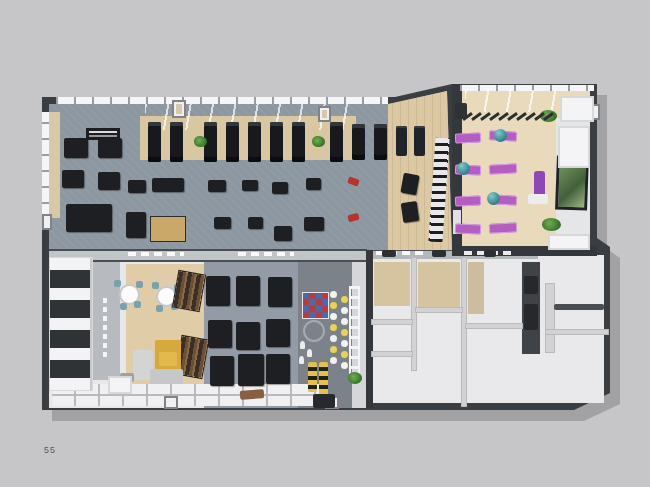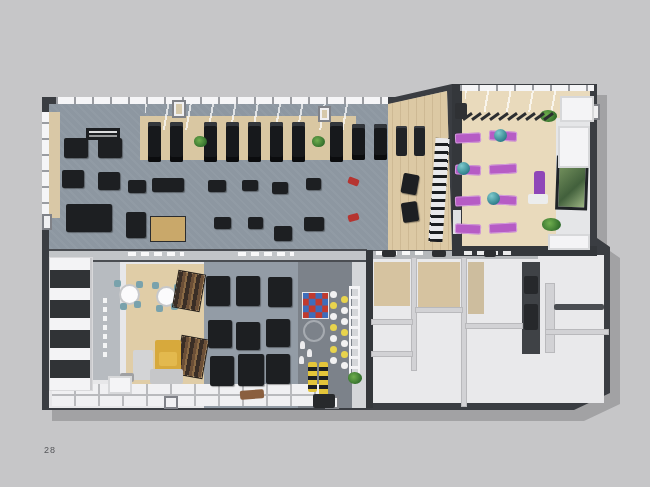--- a/index.html
+++ b/index.html
@@ -96,21 +96,21 @@
   <div class="abs gwall" style="left:546px;top:284px;width:8px;height:68px;"></div>
   <div class="abs gwall" style="left:546px;top:330px;width:62px;height:4px;"></div>
 
   <div class="abs winH" style="left:56px;top:97px;width:332px;height:7px;"></div>
   <div class="abs winH" style="left:460px;top:85px;width:134px;height:6px;"></div>
   <div class="abs winV" style="left:42px;top:112px;width:7px;height:108px;"></div>
   <div class="abs" style="left:49px;top:112px;width:11px;height:106px;background:#d9c8a6;"></div>
   <div class="abs glaze" style="left:145px;top:104px;width:210px;height:26px;"></div>
   <div class="abs glaze" style="left:465px;top:90px;width:95px;height:22px;"></div>
 
-  <div class="page-num">28</div>
+  <div class="page-num">55</div>
 <div class="sp tread" style="left: 148px; top: 122px; width: 13px; height: 40px;"></div>
     <div class="sp tread" style="left: 170px; top: 122px; width: 13px; height: 40px;"></div>
     <div class="sp tread" style="left: 204px; top: 122px; width: 13px; height: 40px;"></div>
     <div class="sp tread" style="left: 226px; top: 122px; width: 13px; height: 40px;"></div>
     <div class="sp tread" style="left: 248px; top: 122px; width: 13px; height: 40px;"></div>
     <div class="sp tread" style="left: 270px; top: 122px; width: 13px; height: 40px;"></div>
     <div class="sp tread" style="left: 292px; top: 122px; width: 13px; height: 40px;"></div>
     <div class="sp tread" style="left: 330px; top: 122px; width: 13px; height: 40px;"></div>
     <div class="sp tread" style="left: 352px; top: 124px; width: 13px; height: 36px;"></div>
     <div class="sp tread" style="left: 374px; top: 124px; width: 13px; height: 36px;"></div>

